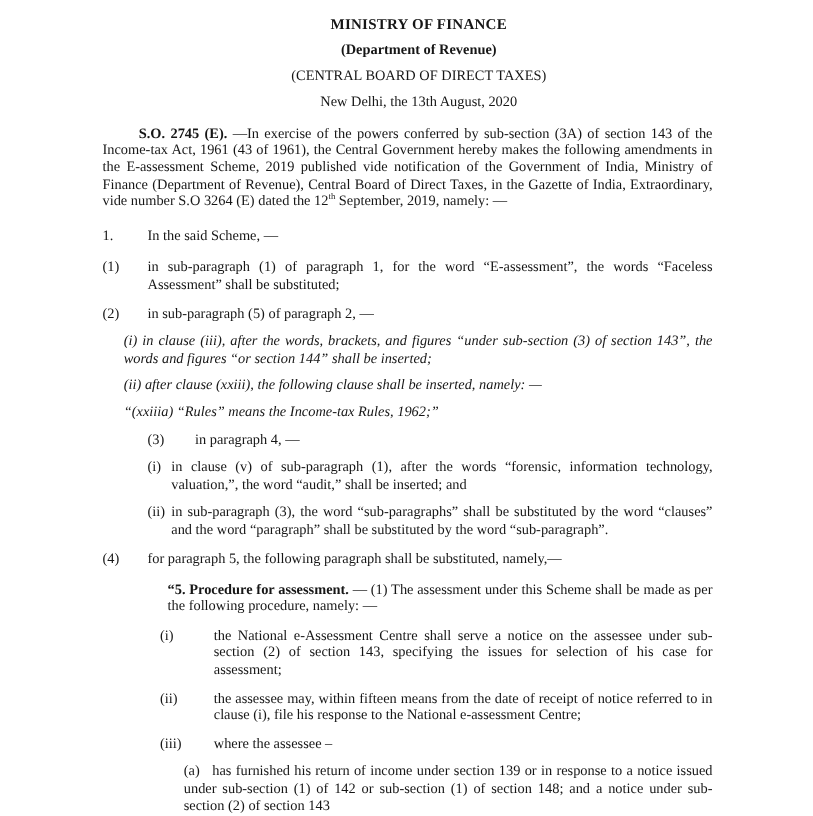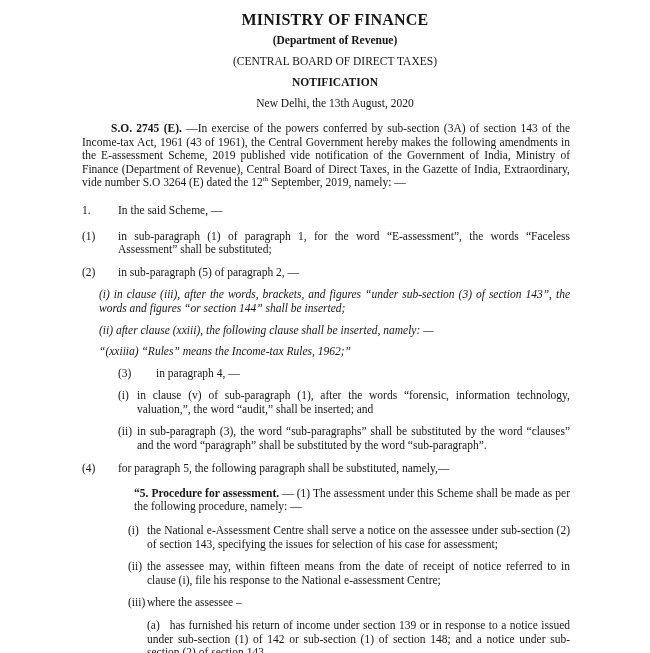--- a/index.html
+++ b/index.html
@@ -22,21 +22,21 @@
   }
   .header {
     text-align: center;
     padding-left: 20px;
     margin-bottom: 11px;
   }
   .header > div {
     margin-bottom: 7.5px;
   }
   .bold { font-weight: bold; }
-  .hdr-main { font-size: 16px; letter-spacing: 0.2px; }
+  .hdr-main { font-size: 12px; letter-spacing: 0.2px; }
   .body {
     padding-left: 82px;
     padding-right: 80px;
   }
   .para-opening {
     text-align: justify;
     text-indent: 29px;
     margin: 0 0 14px 0;
   }
   sup.sup {
@@ -69,41 +69,40 @@
     margin-left: 52px;
     margin-bottom: 10px;
     text-align: justify;
   }
   .clause {
     display: grid;
     grid-template-columns: 19px 1fr;
     margin-left: 46px;
     margin-bottom: 9px;
   }
-  .clause .txt { text-align: justify; }
+  .clause .txt { text-align: justify; margin-left: 24px; }
   .sub-a {
     margin-left: 65px;
     margin-bottom: 8px;
     text-align: justify;
   }
   .inline-gap {
     display: inline-block;
     width: 10px;
   }
 </style>
 </head>
 <body>
 
 <div class="page">
 
   <div class="header">
     <div class="bold hdr-main">MINISTRY OF FINANCE</div>
     <div class="bold">(Department of Revenue)</div>
     <div>(CENTRAL BOARD OF DIRECT TAXES)</div>
-    <div class="bold">NOTIFICATION</div>
     <div>New Delhi, the 13th  August, 2020</div>
   </div>
 
   <div class="body">
 
     <p class="para-opening"><span class="bold">S.O.  2745 (E).</span><span> —In exercise of the powers conferred by sub-section (3A) of section 143 of the Income-tax Act, 1961 (43 of 1961), the Central Government hereby makes the following amendments in the E-assessment Scheme, 2019 published vide notification of the Government of India, Ministry of Finance (Department of Revenue), Central Board of Direct Taxes, in the Gazette of India, Extraordinary, vide  number S.O 3264 (E) dated the 12</span><sup class="sup">th</sup><span> September, 2019, namely: —</span></p>
 
     <div class="li li-intro">
       <span class="marker">1.</span>
       <span class="txt">In the said Scheme, —</span>

